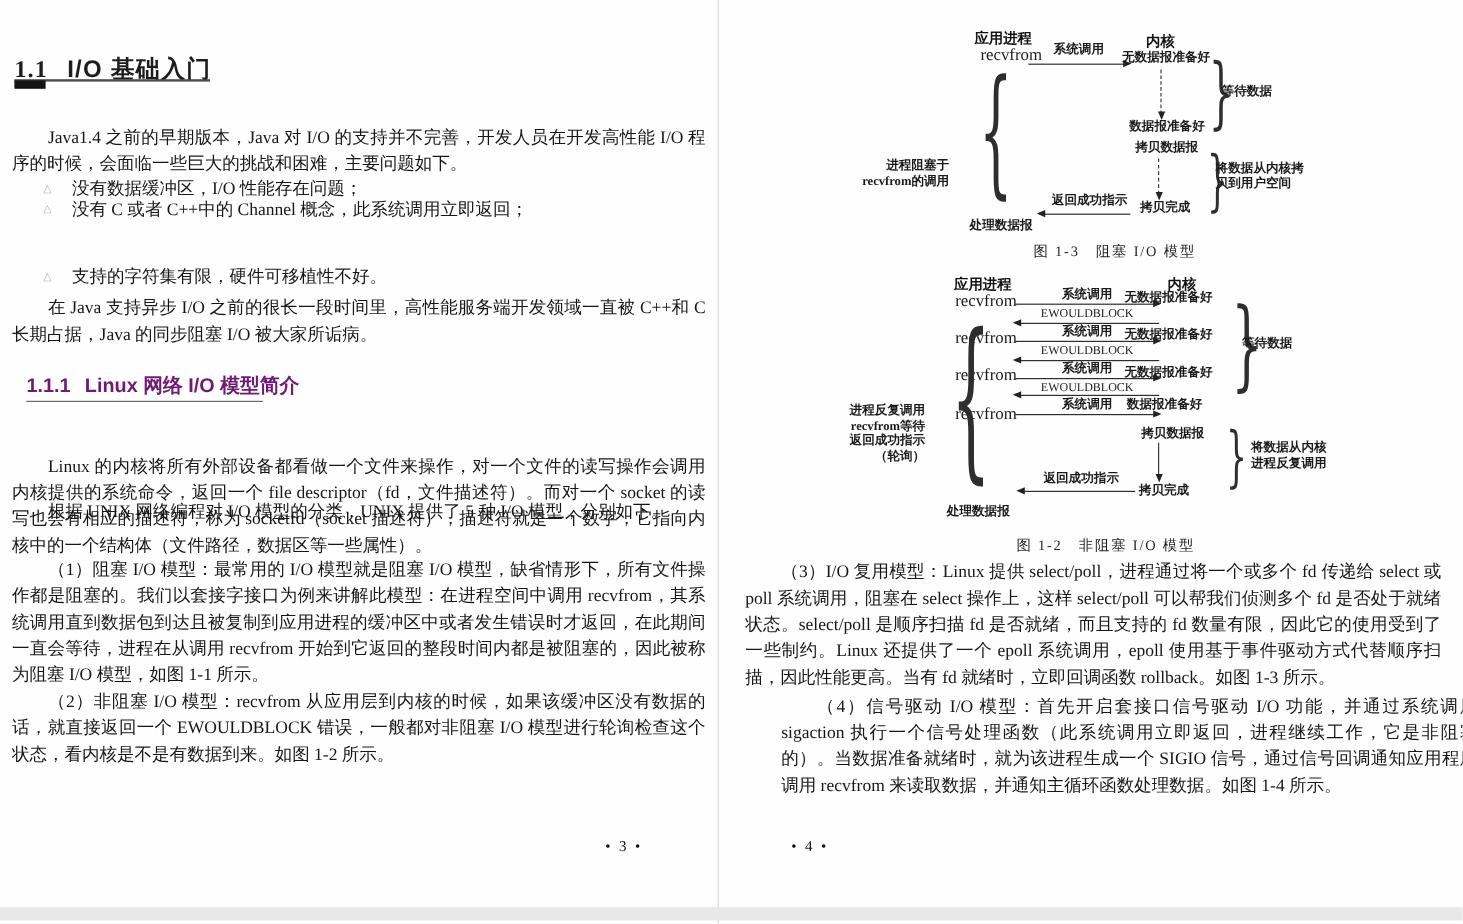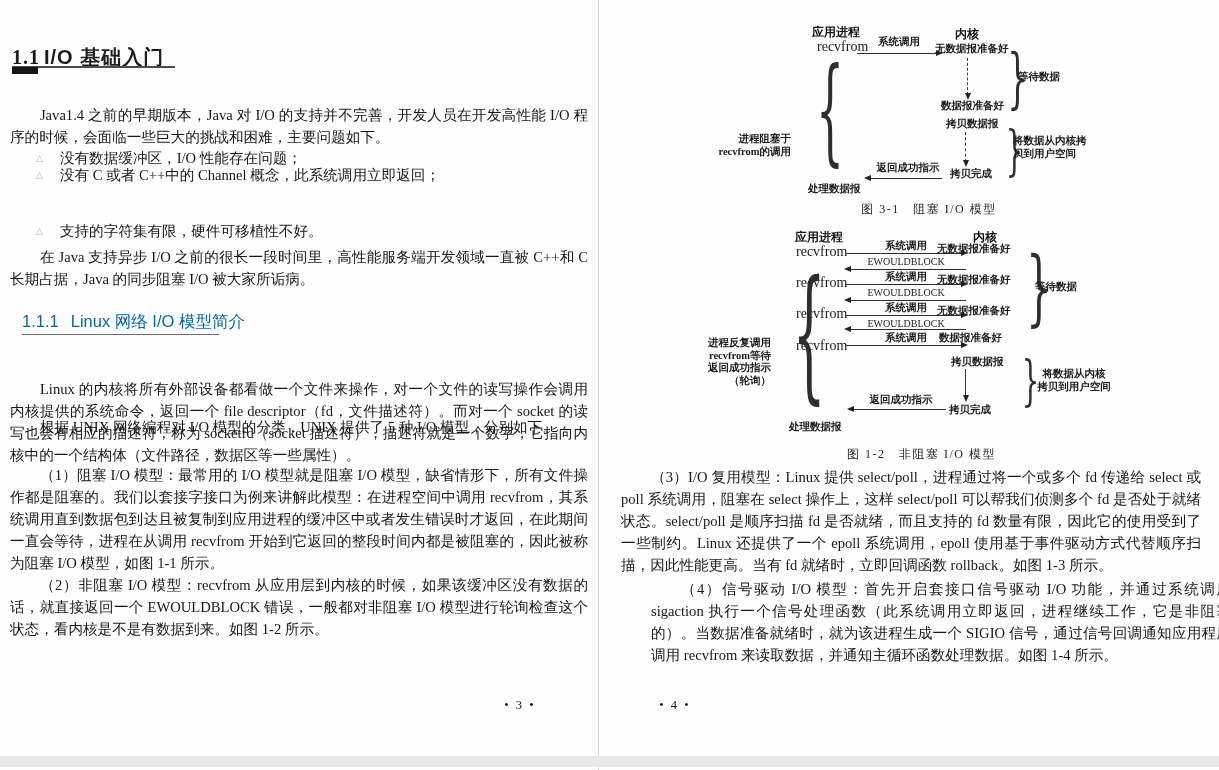--- a/index.html
+++ b/index.html
@@ -7,25 +7,25 @@
           font-family:"Liberation Serif","DejaVu Serif",serif;color:#181818;}
   .page{position:absolute;top:0;height:756px;background:#fefefe;}
   .page-left{left:0;width:598px;}
   .page-right{left:599px;width:620px;}
   .divider{position:absolute;left:598px;top:0;width:1px;height:770px;background:#d9d9d9;}
   .page-gap{position:absolute;left:0;top:756px;width:1219px;height:11px;background:#e8e8e8;}
 
   
   .h1{position:absolute;left:12px;top:44px;font-family:"Liberation Sans","DejaVu Sans",sans-serif;
       font-weight:700;font-size:20px;color:#1d1d1d;letter-spacing:1px;}
-  .h1num{font-family:"Liberation Serif",serif;margin-right:4px;}
+  .h1num{font-family:"Liberation Serif",serif;margin-right:16px;}
   .h1-rule{position:absolute;left:12px;top:66px;width:163px;height:2px;background:#4c4c4c;}
   .h1-block{position:absolute;left:12px;top:67px;width:26px;height:7px;background:#141414;}
   .h2{position:absolute;left:22px;top:311px;font-family:"Liberation Sans","DejaVu Sans",sans-serif;
-      font-weight:400;font-size:16.5px;color:#0369a1;}
+      font-weight:700;font-size:16.5px;color:#701a75;}
   .h2num{margin-right:12px;}
   .h2-rule{position:absolute;left:22px;top:334px;width:197px;height:1px;background:#6a6a6a;}
 
   
   .para{position:absolute;left:10px;width:578px;margin:0;font-size:14.6px;line-height:22px;
         text-align:justify;text-indent:2.05em;color:#161616;}
   .page-right .para{left:22px;width:580px;}
   .bullet-row{position:absolute;left:36px;font-size:14.6px;line-height:20px;color:#161616;}
   .bullet-icon{display:inline-block;color:#b3b3b3;font-size:9px;vertical-align:2px;
                font-family:"DejaVu Sans",sans-serif;}
@@ -122,21 +122,21 @@
       <span class="dlabel ml rt" style="left:112px;top:99px;width:80px;">进程阻塞于
 recvfrom的调用</span>
 
       <span class="brace brace-r" style="left:398px;top:40px;font-size:65px;line-height:76px;transform:scaleX(.5);"></span>
       <span class="dlabel" style="left:419px;top:71px;">等待数据</span>
 
       <span class="brace brace-r" style="left:398px;top:118px;font-size:55px;line-height:64px;transform:scaleX(.5);"></span>
       <span class="dlabel ml" style="left:414px;top:135px;">将数据从内核拷
 贝到用户空间</span>
 
-      <div class="fig-caption" style="left:245px;top:201px;width:170px;">图 3-1　阻塞 I/O 模型</div>
+      <div class="fig-caption" style="left:245px;top:201px;width:170px;">图 1-3　阻塞 I/O 模型</div>
     </div>
 
     <div>
       <span class="dhead" style="left:196px;top:229px;">应用进程</span>
       <span class="dhead" style="left:374px;top:229px;">内核</span>
 
       <span class="dlatin" style="left:197px;top:246px;">recvfrom</span>
       <span class="dlabel ctr" style="left:247px;top:240px;width:120px;">系统调用</span>
       <div class="harrow to-right" style="left:247px;top:253px;width:120px;"></div>
       <span class="dlabel" style="left:338px;top:243px;">无数据报准备好</span>
@@ -174,21 +174,21 @@
       <span class="dlabel ml rt" style="left:94px;top:303px;width:78px;">进程反复调用
 recvfrom等待
 返回成功指示
 （轮询）</span>
 
       <span class="brace brace-r" style="left:414px;top:240px;font-size:82px;line-height:96px;transform:scaleX(.5);"></span>
       <span class="dlabel" style="left:436px;top:281px;">等待数据</span>
 
       <span class="brace brace-r" style="left:414px;top:348px;font-size:55px;line-height:64px;transform:scaleX(.5);"></span>
       <span class="dlabel ml ctr" style="left:430px;top:368px;width:90px;">将数据从内核
-拷贝到用户空间</span>
+进程反复调用</span>
 
       <div class="fig-caption" style="left:230px;top:446px;width:185px;">图 1-2　非阻塞 I/O 模型</div>
     </div>
 
     <p class="para" style="top:466px;">（3）I/O 复用模型：Linux 提供 select/poll，进程通过将一个或多个 fd 传递给 select 或 poll 系统调用，阻塞在 select 操作上，这样 select/poll 可以帮我们侦测多个 fd 是否处于就绪状态。select/poll 是顺序扫描 fd 是否就绪，而且支持的 fd 数量有限，因此它的使用受到了一些制约。Linux 还提供了一个 epoll 系统调用，epoll 使用基于事件驱动方式代替顺序扫描，因此性能更高。当有 fd 就绪时，立即回调函数 rollback。如图 1-3 所示。</p>
     <p class="para" style="top:578px;margin-left:30px;">（4）信号驱动 I/O 模型：首先开启套接口信号驱动 I/O 功能，并通过系统调用 sigaction 执行一个信号处理函数（此系统调用立即返回，进程继续工作，它是非阻塞的）。当数据准备就绪时，就为该进程生成一个 SIGIO 信号，通过信号回调通知应用程序调用 recvfrom 来读取数据，并通知主循环函数处理数据。如图 1-4 所示。</p>
 
     <div class="pageno" style="left:46px;">• 4 •</div>
   </div>
 

